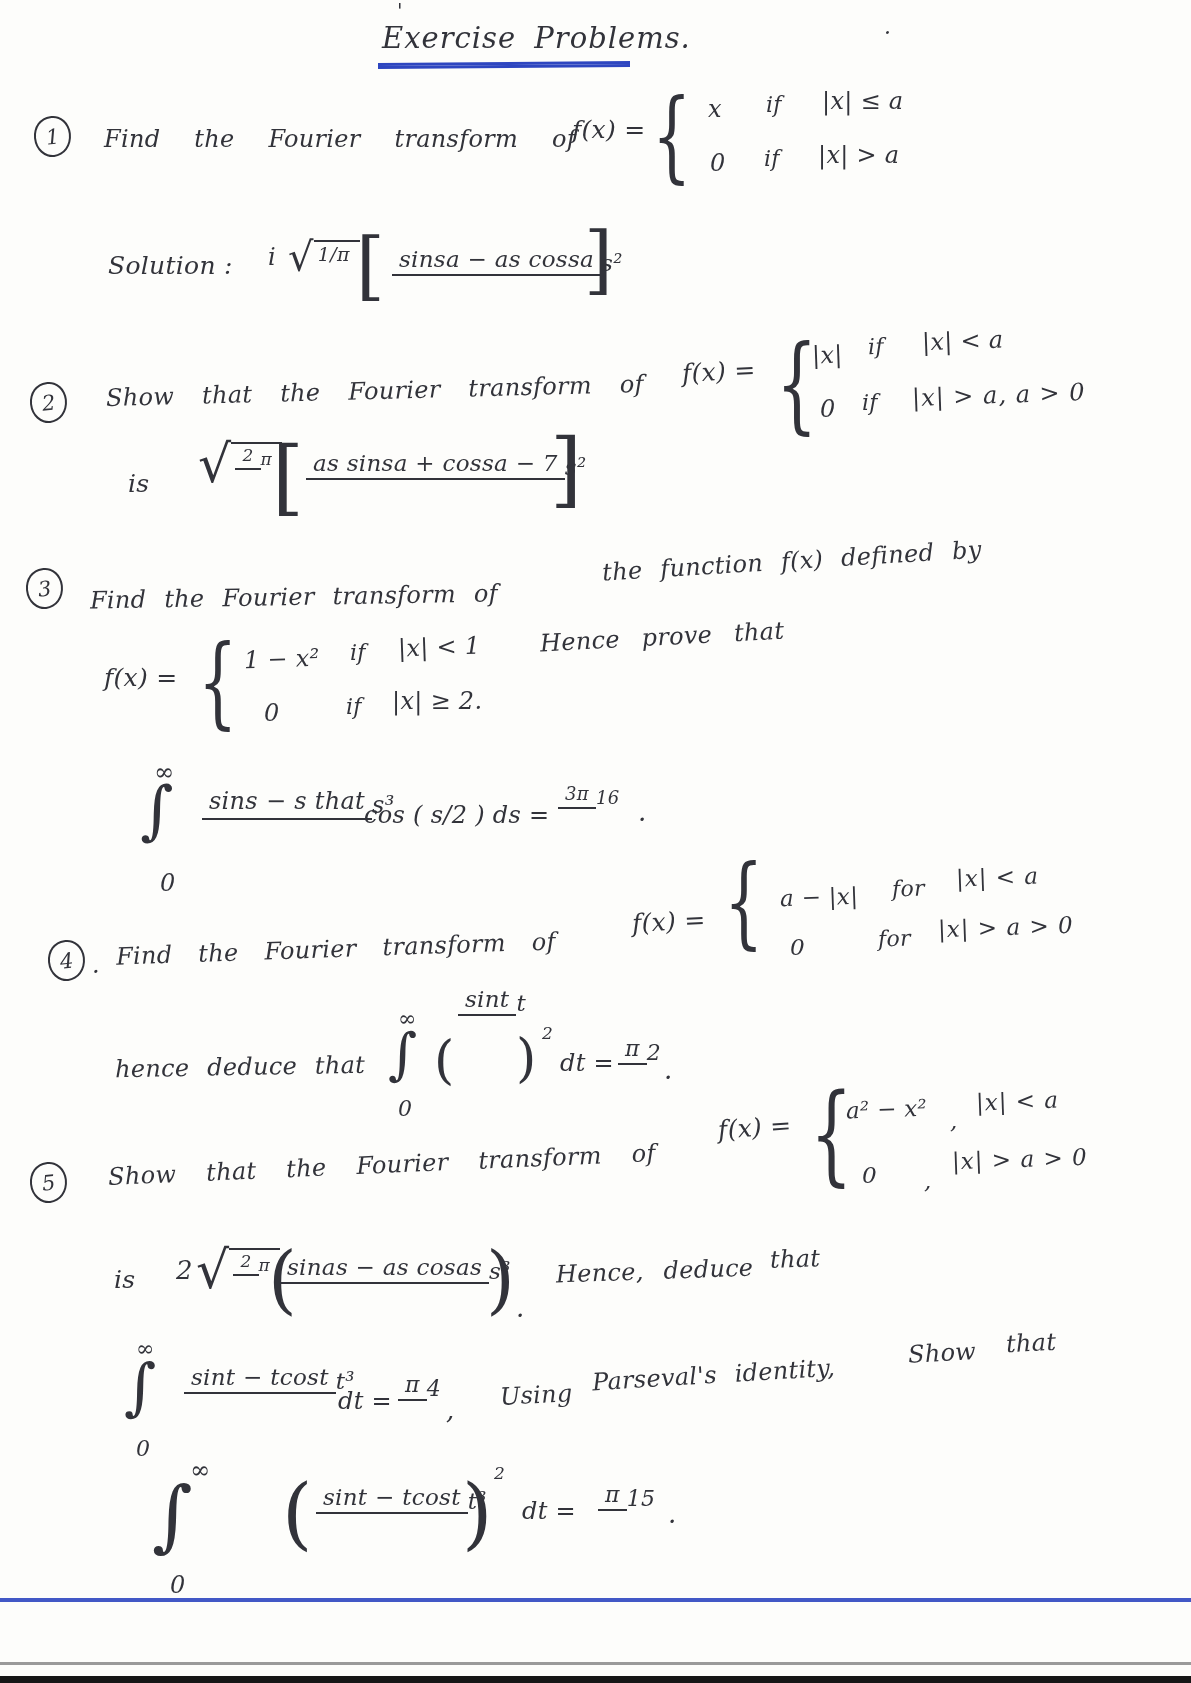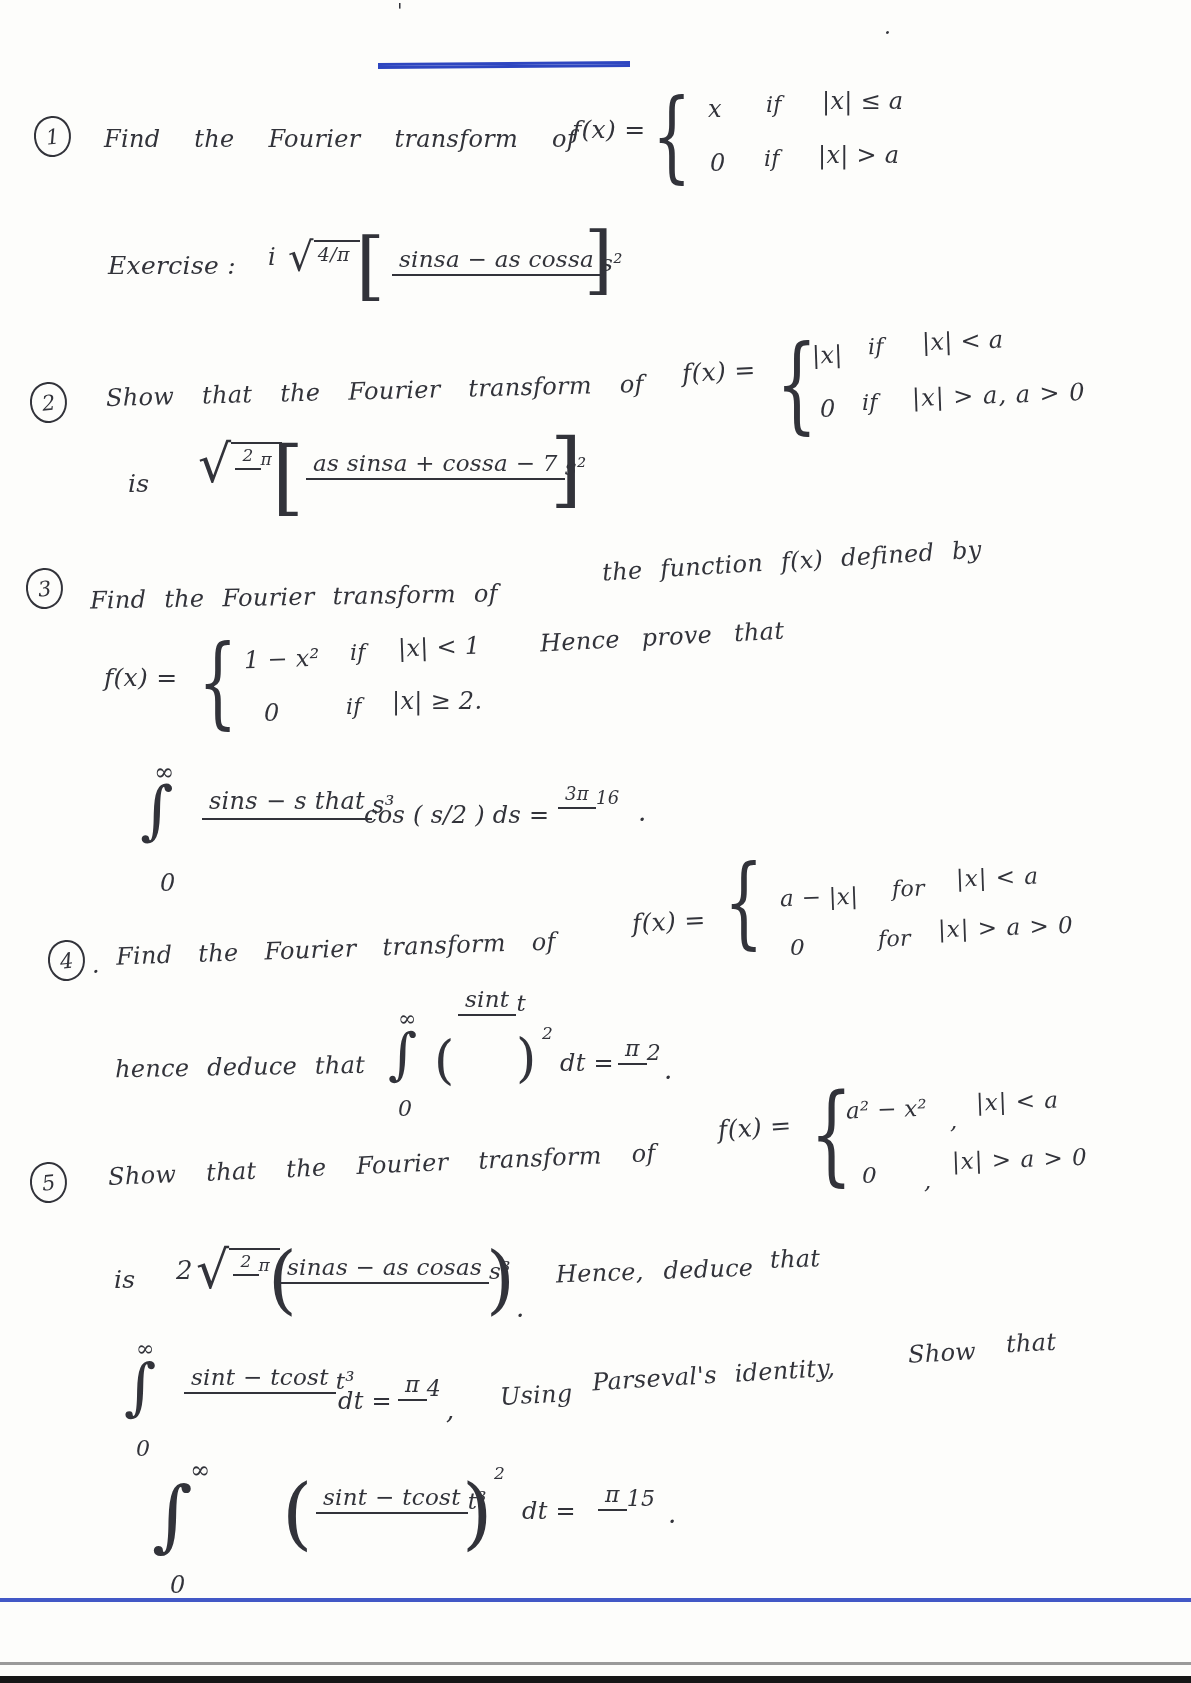--- a/index.html
+++ b/index.html
@@ -25,40 +25,41 @@
   .rule{position:absolute;left:0;width:100%}
 </style>
 </head>
 <body>
 
 <div class="page">
 
   <span class="hw" style="left:397px;top:0px;font-size:20px">'</span>
   <span class="hw" style="left:884px;top:20px;font-size:22px">·</span>
 
+  <span class="hw" style="left:382px;top:22px;font-size:29px;letter-spacing:1px;word-spacing:8px">Exercise Problems.</span>
   <div class="title-underline" style="left:378px;top:62px;width:252px"></div>
 
   <span class="circle-num" style="left:34px;top:116px">
     <span>1</span>
   </span>
   <span class="hw" style="left:104px;top:126px;font-size:24px;word-spacing:26px">Find the Fourier transform of</span>
   <span class="hw" style="left:572px;top:116px;font-size:25px">f(x) =</span>
   <span class="hw glyph brace" style="left:652px;top:86px;font-size:100px">{</span>
   <span class="hw" style="left:708px;top:96px;font-size:24px">x</span>
   <span class="hw" style="left:766px;top:92px;font-size:22px">if</span>
   <span class="hw" style="left:822px;top:88px;font-size:24px">|x| ≤ a</span>
   <span class="hw" style="left:710px;top:150px;font-size:24px">0</span>
   <span class="hw" style="left:764px;top:146px;font-size:22px">if</span>
   <span class="hw" style="left:818px;top:142px;font-size:24px">|x| &gt; a</span>
 
-  <span class="hw" style="left:108px;top:252px;font-size:25px">Exercise :</span>
+  <span class="hw" style="left:108px;top:252px;font-size:25px">Solution :</span>
   <span class="hw" style="left:268px;top:244px;font-size:24px">i</span>
   <span class="hw sqrt" style="left:288px;top:240px">
     <span class="rad-sign glyph" style="font-size:40px">√</span>
-    <span class="rad-body" style="font-size:19px">4/π</span>
+    <span class="rad-body" style="font-size:19px">1/π</span>
   </span>
   <span class="hw glyph bracket" style="left:356px;top:228px;font-size:74px">[</span>
   <span class="hw vfrac" style="left:392px;top:246px;font-size:23px">
     <span class="num">sinsa − as cossa</span>
     <span class="den">s²</span>
   </span>
   <span class="hw glyph bracket" style="left:584px;top:222px;font-size:74px">]</span>
 
   <span class="circle-num" style="left:30px;top:382px">
     <span>2</span>

